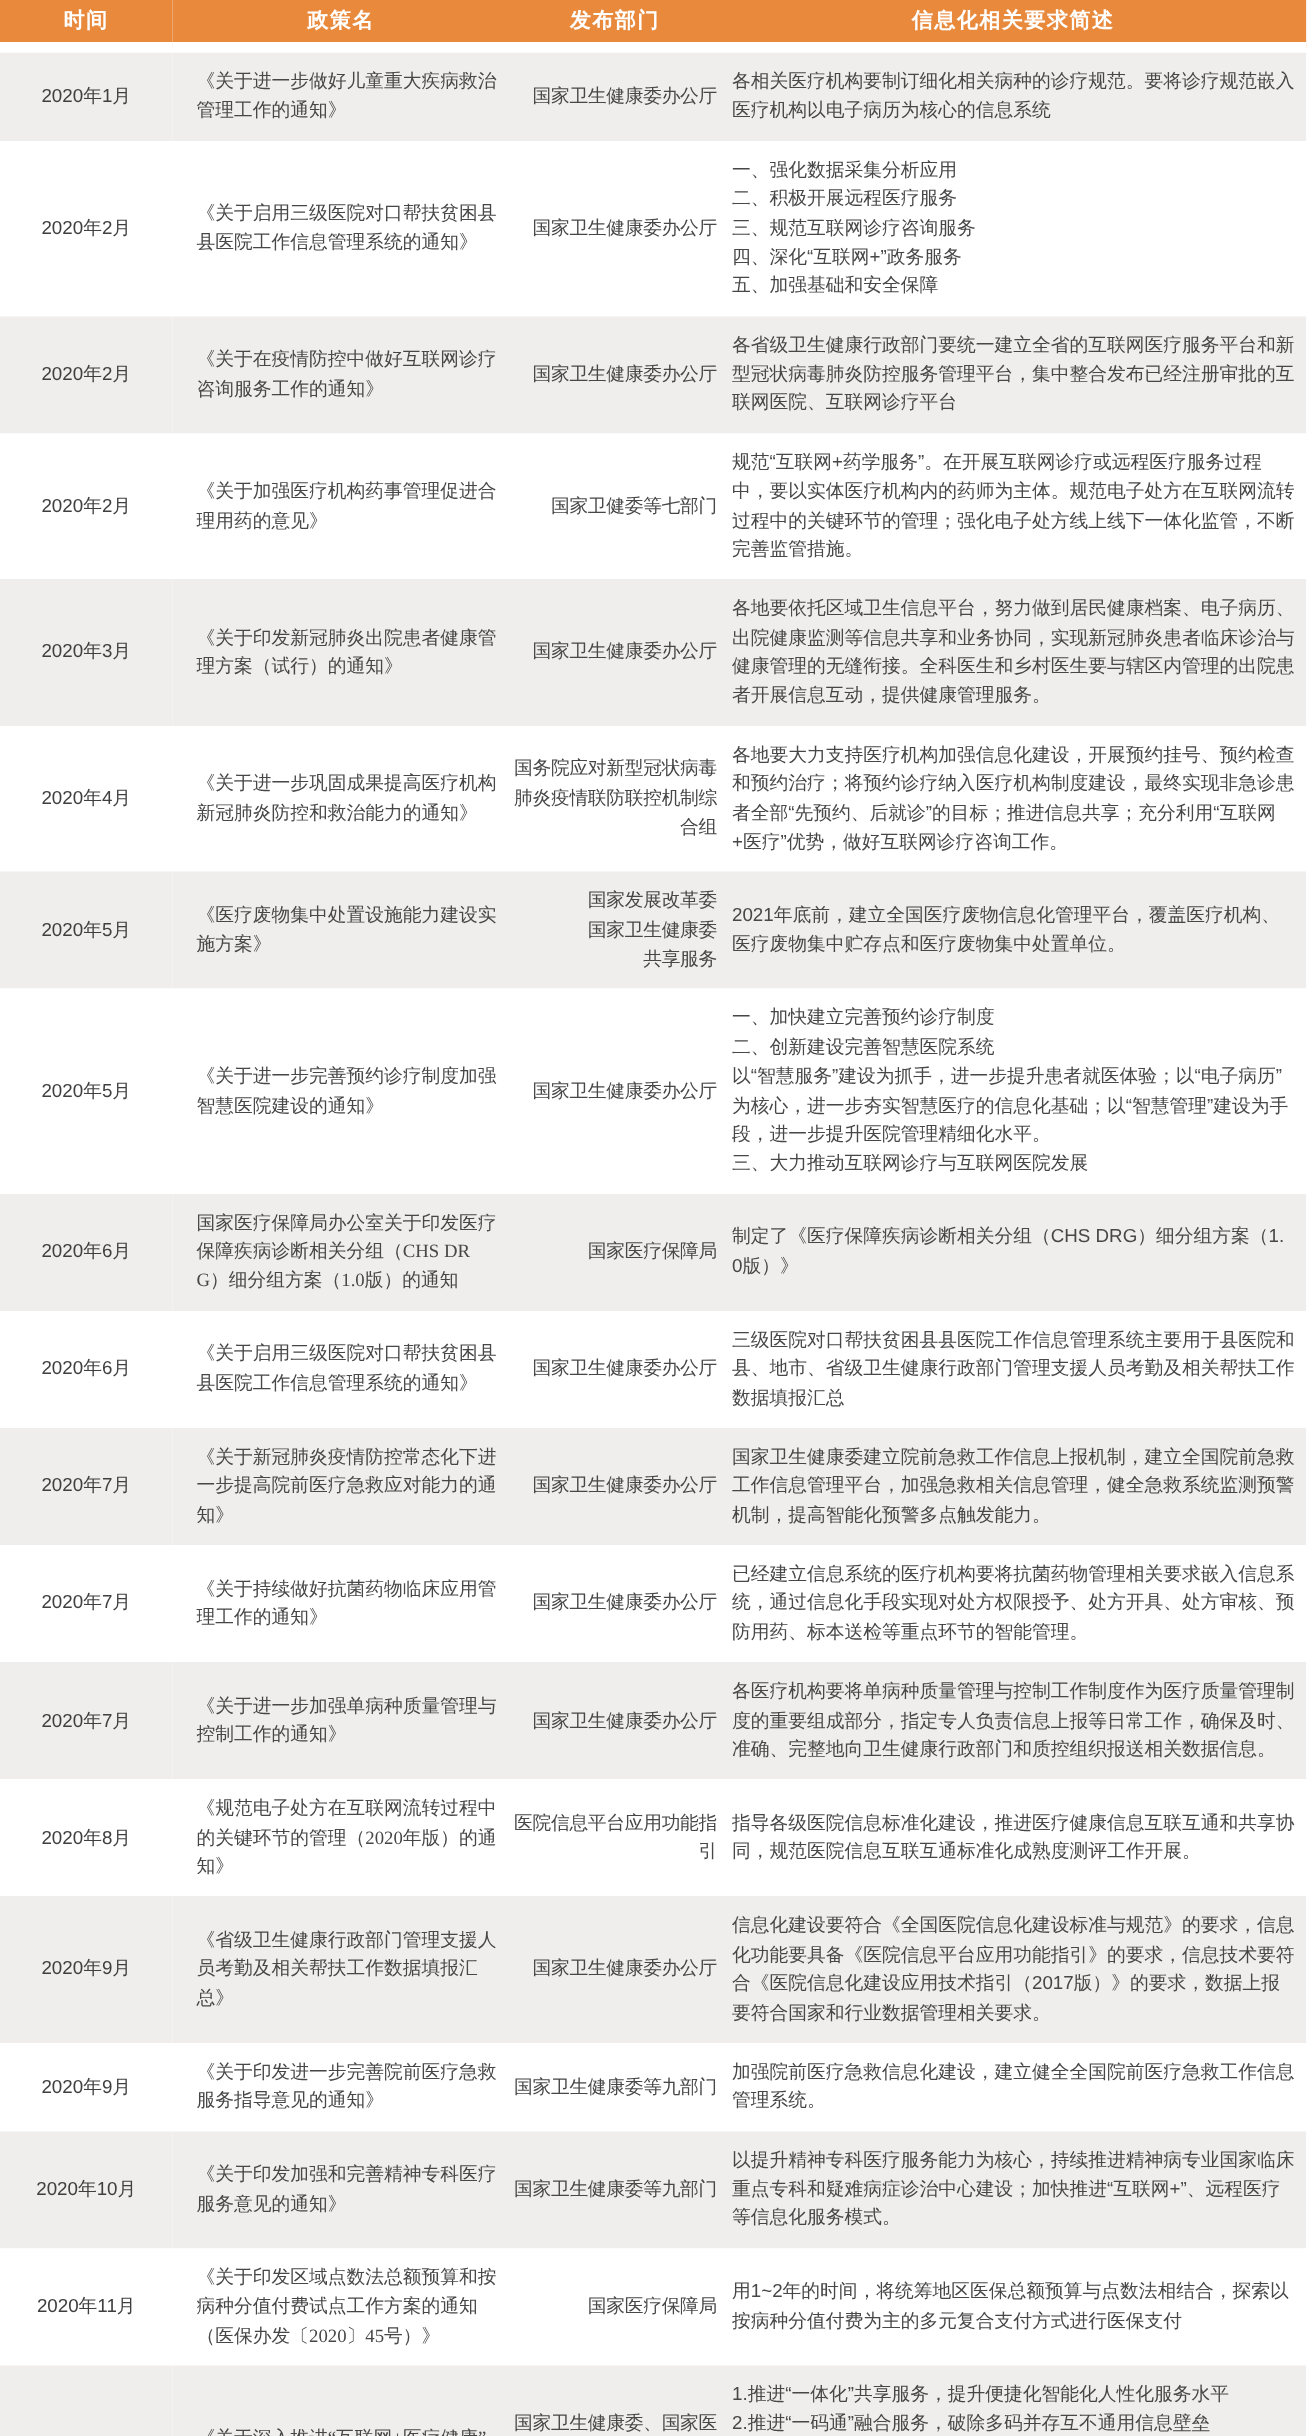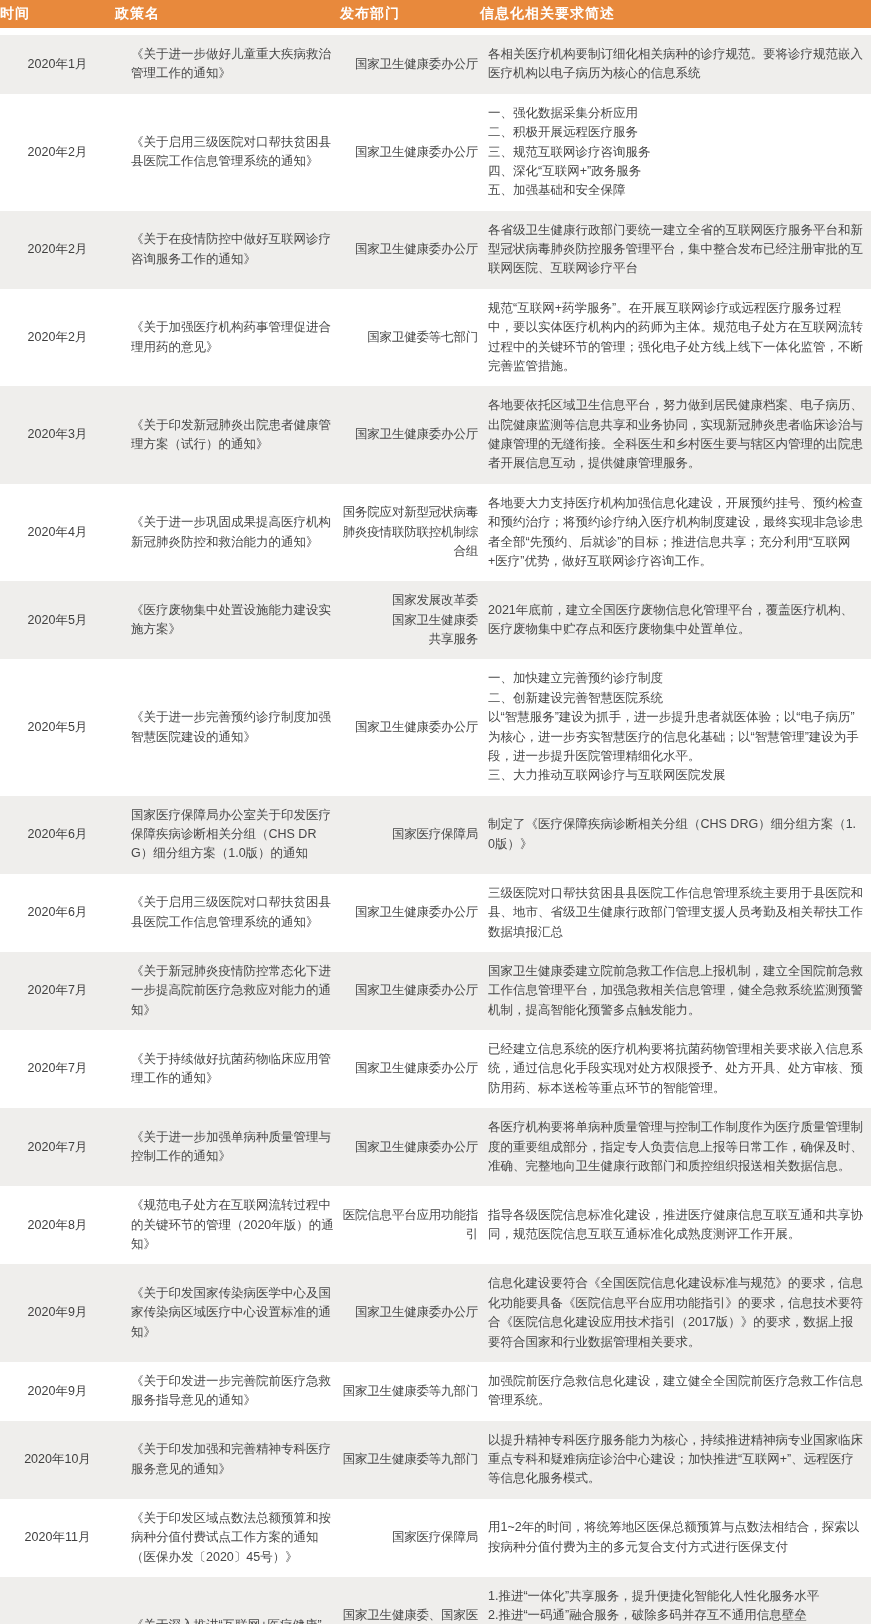--- a/index.html
+++ b/index.html
@@ -23,21 +23,21 @@
   col.c-time   { width: 115px; }
   col.c-policy { width: 225px; }
   col.c-dept   { width: 140px; }
   col.c-req    { width: 391px; }
 
   thead th {
     background: #E8893C;
     color: #FFFFFF;
     font-size: 14px;
     font-weight: bold;
-    text-align: left;
+    text-align: center;
     padding: 5px 0 5px 0;
     border-bottom: 7px solid #ffffff;
     letter-spacing: 1px;
   }
   tbody tr.odd  { background: #EFEEEC; }
   tbody tr.even { background: #FFFFFF; }
 
   tbody td {
     font-size: 12.5px;
     color: #474747;
@@ -49,20 +49,21 @@
   td.time {
     text-align: center;
     white-space: nowrap;
     color: #3f3f3f;
     margin-left: 40px;
   }
   td.policy {
     text-align: left;
     padding-left: 16px;
     padding-right: 6px;
+    font-family: Liberation Serif, serif;
   }
   td.dept {
     text-align: right;
     white-space: pre-line;
     padding-left: 2px;
     padding-right: 2px;
     letter-spacing: -0.2px;
   }
   td.req {
     text-align: left;
@@ -194,21 +195,21 @@
 
     <tr class="even">
       <td class="time">2020年8月</td>
       <td class="policy">《规范电子处方在互联网流转过程中的关键环节的管理（2020年版）的通知》</td>
       <td class="dept">医院信息平台应用功能指引</td>
       <td class="req">指导各级医院信息标准化建设，推进医疗健康信息互联互通和共享协同，规范医院信息互联互通标准化成熟度测评工作开展。</td>
     </tr>
 
     <tr class="odd">
       <td class="time">2020年9月</td>
-      <td class="policy">《关于印发国家传染病医学中心及国家传染病区域医疗中心设置标准的通知》</td>
+      <td class="policy">《省级卫生健康行政部门管理支援人员考勤及相关帮扶工作数据填报汇总》</td>
       <td class="dept">国家卫生健康委办公厅</td>
       <td class="req">信息化建设要符合《全国医院信息化建设标准与规范》的要求，信息化功能要具备《医院信息平台应用功能指引》的要求，信息技术要符合《医院信息化建设应用技术指引（2017版）》的要求，数据上报要符合国家和行业数据管理相关要求。</td>
     </tr>
 
     <tr class="even">
       <td class="time">2020年9月</td>
       <td class="policy">《关于印发进一步完善院前医疗急救服务指导意见的通知》</td>
       <td class="dept">国家卫生健康委等九部门</td>
       <td class="req">加强院前医疗急救信息化建设，建立健全全国院前医疗急救工作信息管理系统。</td>
     </tr>

